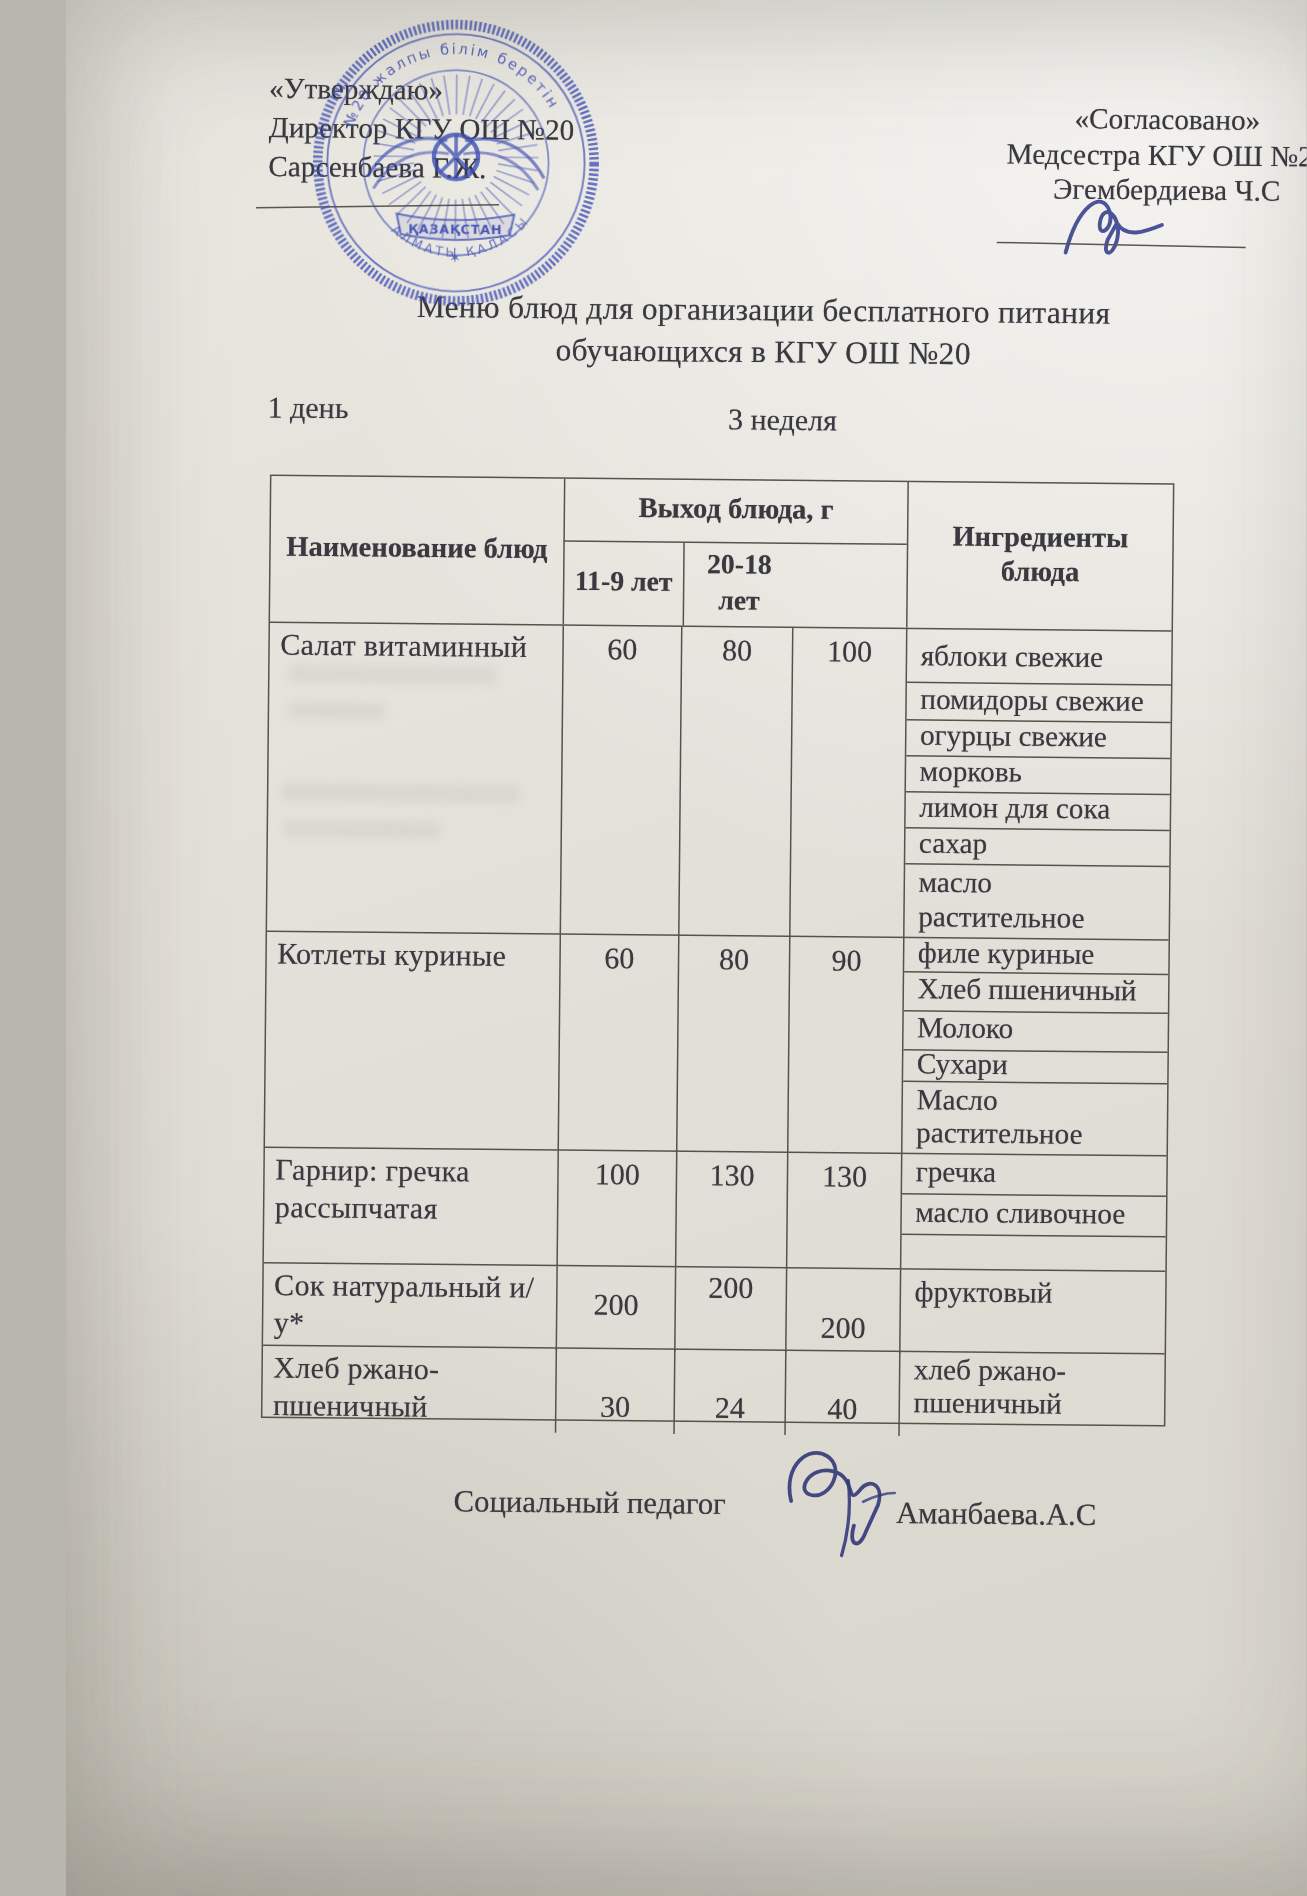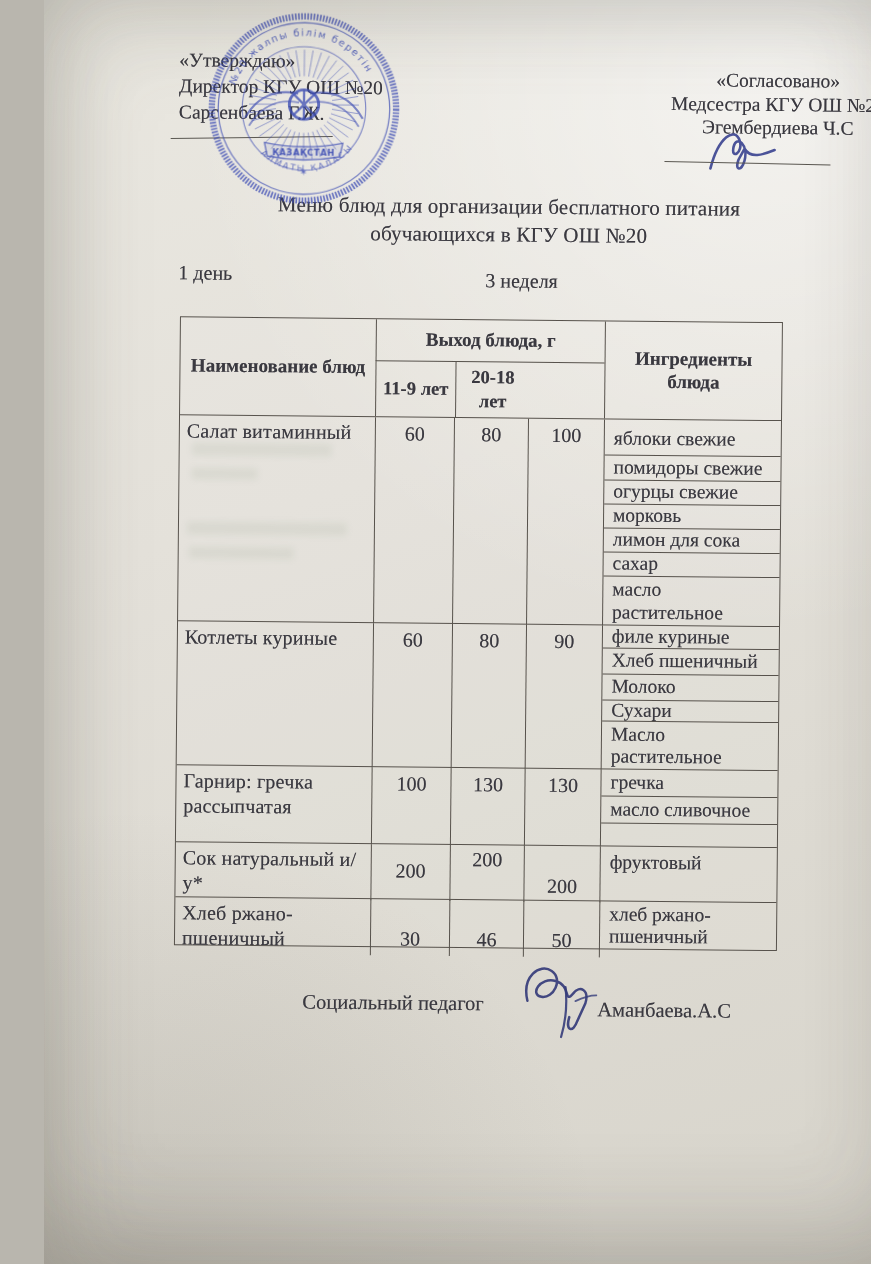--- a/index.html
+++ b/index.html
@@ -227,22 +227,22 @@
         <div class="td num" style="align-items:flex-start;padding-top:2px;">200</div>
         <div class="td num" style="align-items:flex-end;padding-bottom:3px;">200</div>
         <div class="td ings">
           <div class="ing" style="height:55px;align-items:flex-start;padding-top:5px;">фруктовый</div>
         </div>
       </div>
 
       <div class="trow grid5 v-bottom" style="height:48px;">
         <div class="td dish">Хлеб ржано-пшеничный</div>
         <div class="td num">30</div>
-        <div class="td num">46</div>
-        <div class="td num">50</div>
+        <div class="td num">24</div>
+        <div class="td num">40</div>
         <div class="td ings">
           <div class="ing" style="height:48px;">хлеб ржано-пшеничный</div>
         </div>
       </div>
     </div>
 
     <div class="abs signoff-role ink">Социальный педагог</div>
     <svg class="svg-sig" style="left:485px;top:952px;width:78px;height:86px;" viewBox="0 0 78 86">
       <path d="M8,44 C2,20 20,6 32,14 C44,22 34,42 22,40 C10,38 20,20 36,24 C52,28 44,48 54,36 C60,28 70,32 66,46 L58,64 C54,76 46,74 50,60" fill="none" stroke="#353c7a" stroke-width="2.5" stroke-linecap="round" opacity=".92"></path>
       <path d="M46,30 C48,48 46,66 42,80" fill="none" stroke="#353c7a" stroke-width="2.2" stroke-linecap="round" opacity=".9"></path>

